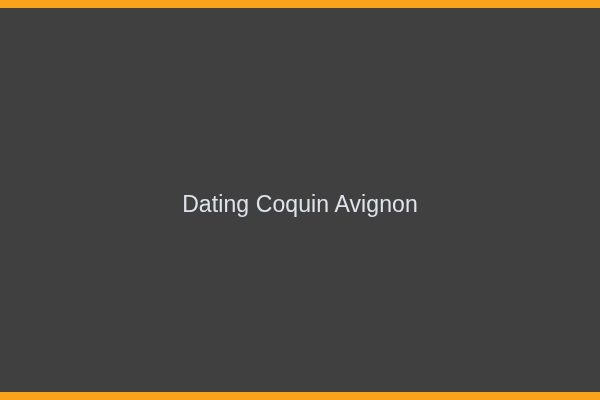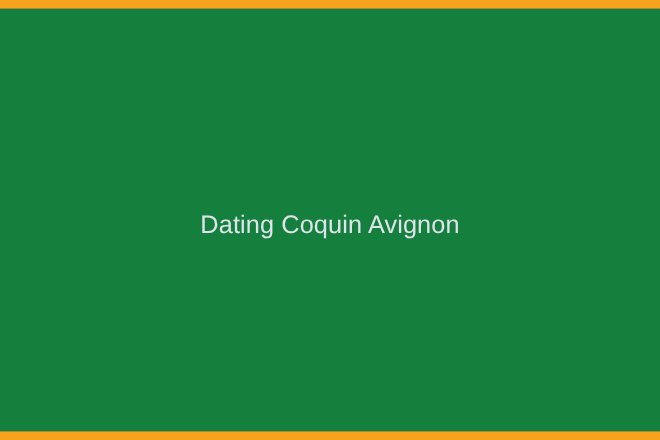--- a/index.html
+++ b/index.html
@@ -28,21 +28,21 @@
     height: 8px;
     background: #f9a31c;
     flex: 0 0 8px;
   }
   .banner-body {
     flex: 1 1 auto;
     position: relative;
     display: flex;
     align-items: center;
     justify-content: center;
-    background: #15803d;
+    background: #404040;
   }
   .banner-title {
     position: absolute;
     left: 0;
     right: 0;
     top: 182px;
     text-align: center;
     color: #dfe3ec;
     font-family: "Liberation Sans", sans-serif;
     font-size: 23px;

